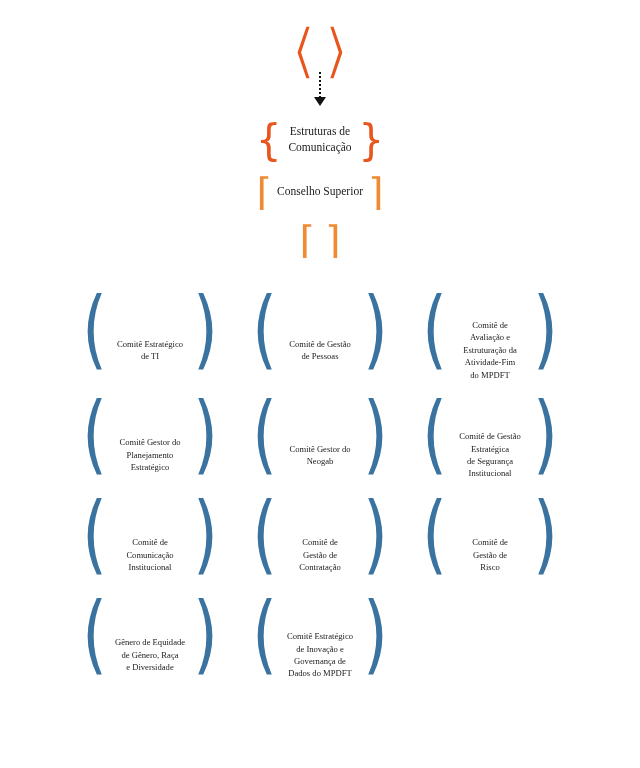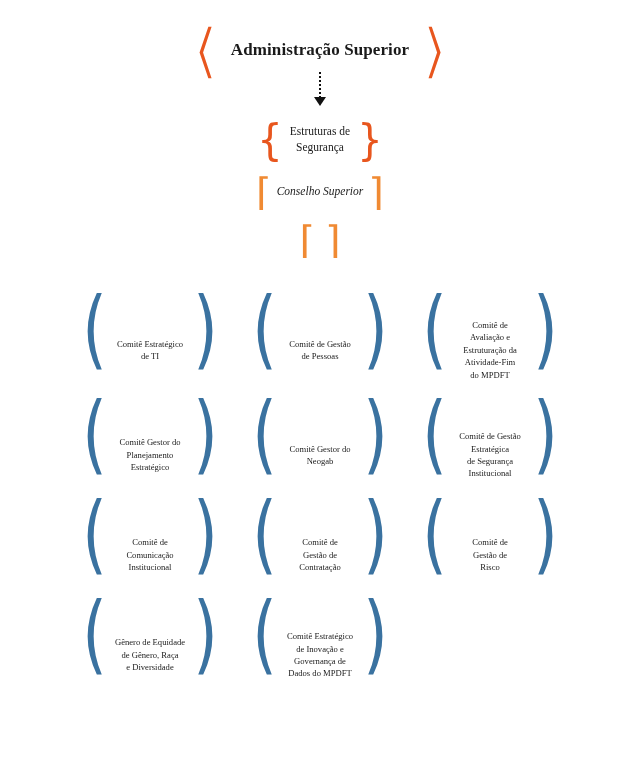--- a/index.html
+++ b/index.html
@@ -108,21 +108,20 @@
   .node-bracket .brk {
     color: #F08A33;
     font-size: 40px;
     font-weight: 300;
     transform: scaleY(0.95);
     padding: 0 5px;
   }
   .node-bracket .label {
     font-size: 11.5px;
     line-height: 1.35;
-    font-style: italic;
   }
 
   
   .committee {
     position: absolute;
     width: 140px;
     height: 86px;
     display: flex;
     align-items: center;
     justify-content: center;
@@ -148,33 +147,32 @@
     white-space: pre-line;
     padding: 0 1px;
     margin-top: 44px;
   }
 </style>
 </head>
 <body>
 
 <div class="title-row">
   <span class="chevron">〈</span>
-  <span class="title-text">Administração Superior</span>
   <span class="chevron">〉</span>
 </div>
 
 <div class="connector">
   <div class="dots"></div>
   <div class="arrow"></div>
 </div>
 
 <div class="node node-brace" style="top:118px; left:240px; width:160px; height:44px;">
   <span class="brk">{</span>
   <span class="label">Estruturas de
-Segurança</span>
+Comunicação</span>
   <span class="brk">}</span>
 </div>
 
 <div class="node node-bracket" style="top:176px; left:250px; width:140px; height:32px;">
   <span class="brk">⌈</span>
   <span class="label">Conselho Superior</span>
   <span class="brk">⌉</span>
 </div>
 
 <div class="node node-bracket" style="top:218px; left:236px; width:168px; height:44px;">

